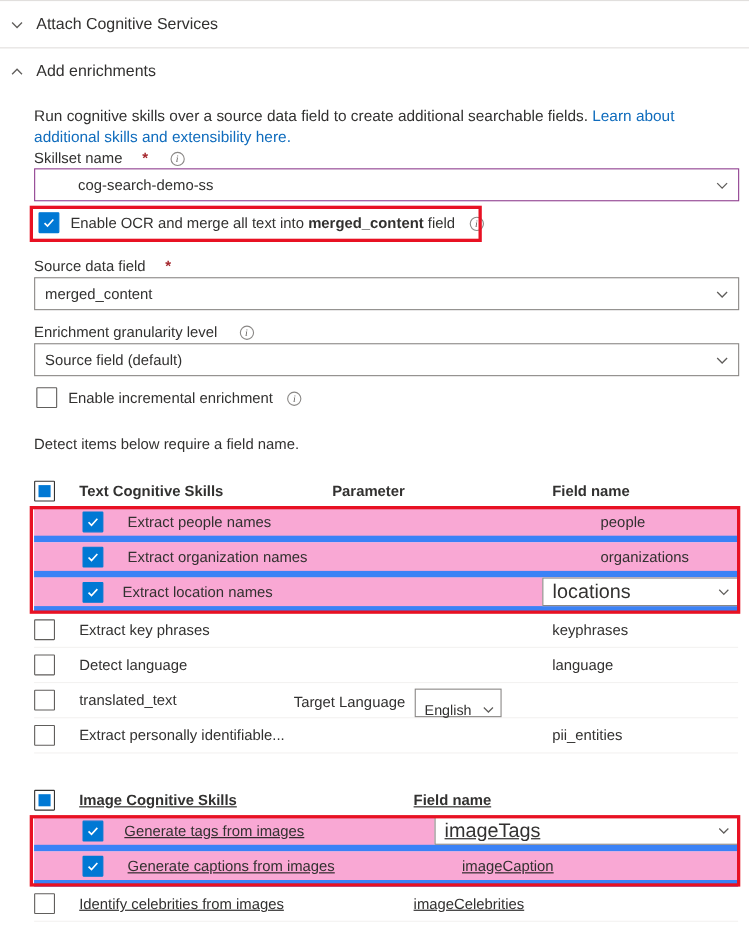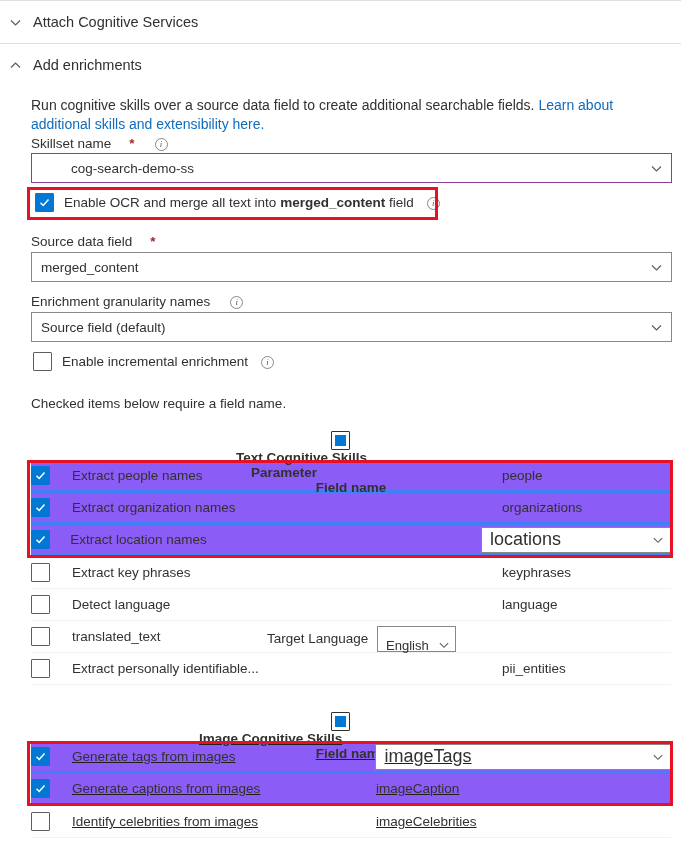--- a/index.html
+++ b/index.html
@@ -79,29 +79,29 @@
     position: absolute; display: flex; align-items: center;
     font-size: 13.5px; color: #323130; gap: 10px;
   }
   .cbrow .txt { white-space: nowrap; }
   .cbrow .txt b { font-weight: 700; }
 
   
   .tbl { position: absolute; left: 31px; width: 640px; }
   .thead {
     height: 30px; display: flex; align-items: center;
-    font-size: 13.5px; font-weight: 700; color: #323130; flex-direction: column;
+    font-size: 13.5px; font-weight: 700; color: #323130;
   }
   .thead .cbcell { width: 41px; display: flex; align-items: center; }
   .trow {
     height: 32px; display: flex; align-items: center;
     font-size: 13.5px; color: #323130;
     border-bottom: 1px solid #f3f2f1;
   }
-  .trow.sel { background: #8b5cf6; border-bottom: 3px solid #3b82f6; }
+  .trow.sel { background: #f9a8d4; border-bottom: 6px solid #3b82f6; padding-left: 44px; }
   .trow .cbcell { width: 41px; display: flex; align-items: center; }
   .trow .namecell { white-space: nowrap; }
 
   .cell-input {
     height: 26px; display: inline-flex; align-items: center;
     border: 1px solid #8a8886; background: #fff;
     padding: 0 6px 0 8px; font-size: 18px; color: #323130;
   }
   .cell-input .chev { margin-left: auto; padding-left: 8px; color: #605e5c; display:flex; }
 
@@ -178,41 +178,41 @@
   <div class="ctl" style="left:31px; top:252px; width:641px;">
     <span class="val">merged_content</span>
     <span class="chev">
       <svg width="13" height="13" viewBox="0 0 13 13">
           <path d="M2 4.5 L6.5 9 L11 4.5" fill="none" stroke="#605e5c" stroke-width="1.2"></path>
         </svg>
     </span>
   </div>
 
   <div class="field-label" style="left:31px; top:294px;">
-    <span>Enrichment granularity names</span>
+    <span>Enrichment granularity level</span>
     <span class="info-i">i</span>
   </div>
   <div class="ctl" style="left:31px; top:312px; width:641px;">
     <span class="val">Source field (default)</span>
     <span class="chev">
       <svg width="13" height="13" viewBox="0 0 13 13">
           <path d="M2 4.5 L6.5 9 L11 4.5" fill="none" stroke="#605e5c" stroke-width="1.2"></path>
         </svg>
     </span>
   </div>
 
   <div class="cbrow" style="left:33px; top:352px;">
     <span class="cb">
       
     </span>
     <span class="txt">Enable incremental enrichment</span>
     <span class="info-i">i</span>
   </div>
 
-  <div class="abs-txt" style="left:31px; top:396px;">Checked items below require a field name.</div>
+  <div class="abs-txt" style="left:31px; top:396px;">Detect items below require a field name.</div>
 
   <div class="tbl" style="top:431px;">
     <div class="thead">
       <span class="cbcell">
         <span class="cb indet"></span>
       </span>
       <span style="width:230px;">Text Cognitive Skills</span>
       <span style="width:200px;">Parameter</span>
       <span>Field name</span>
     </div>

